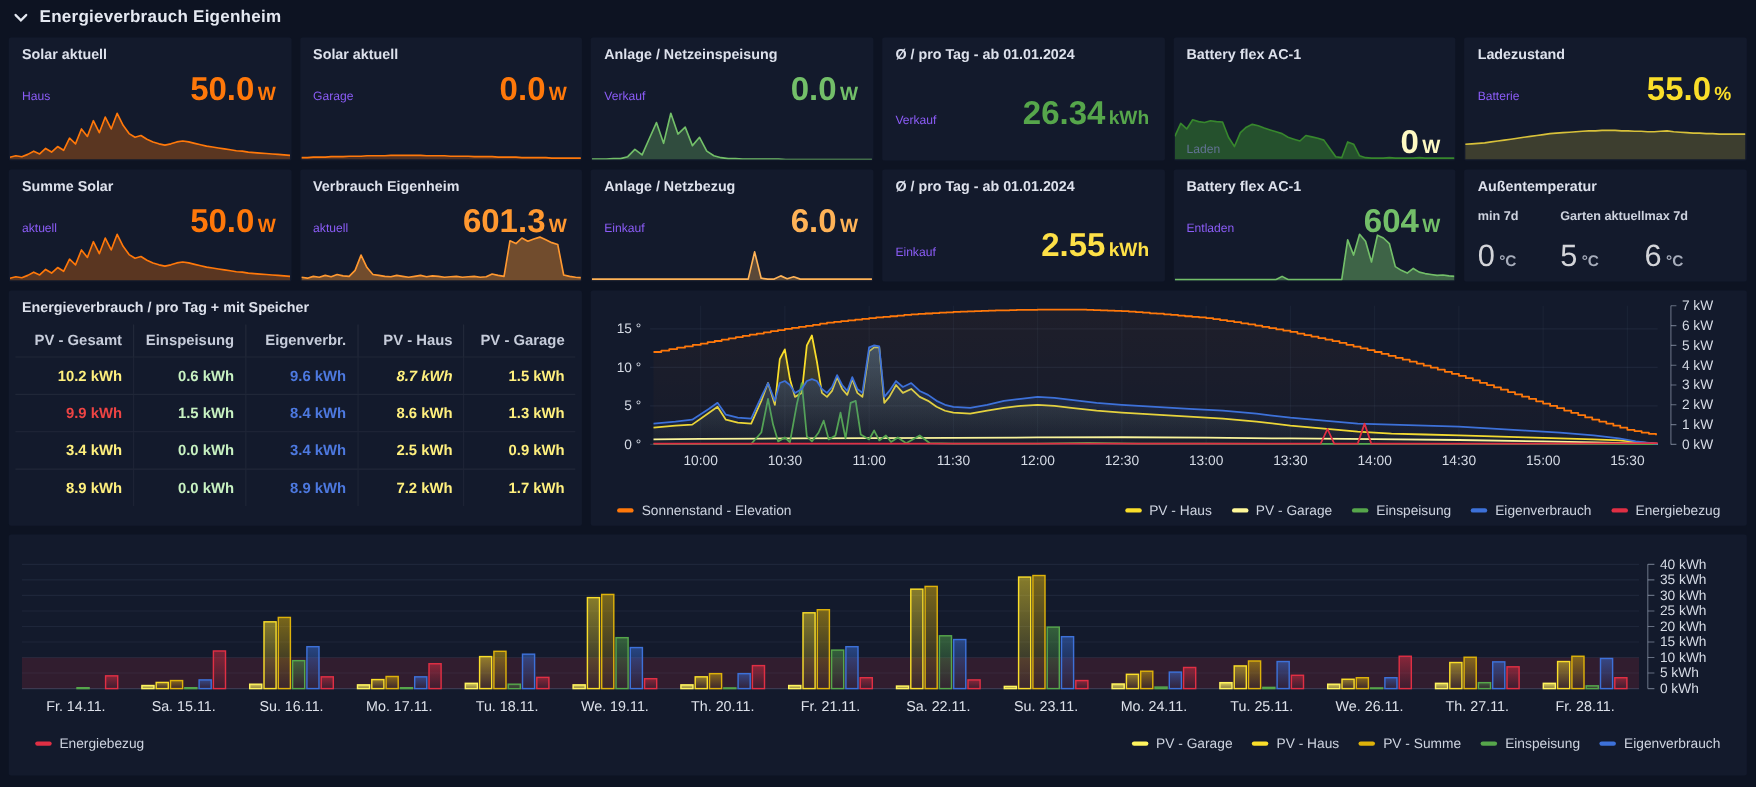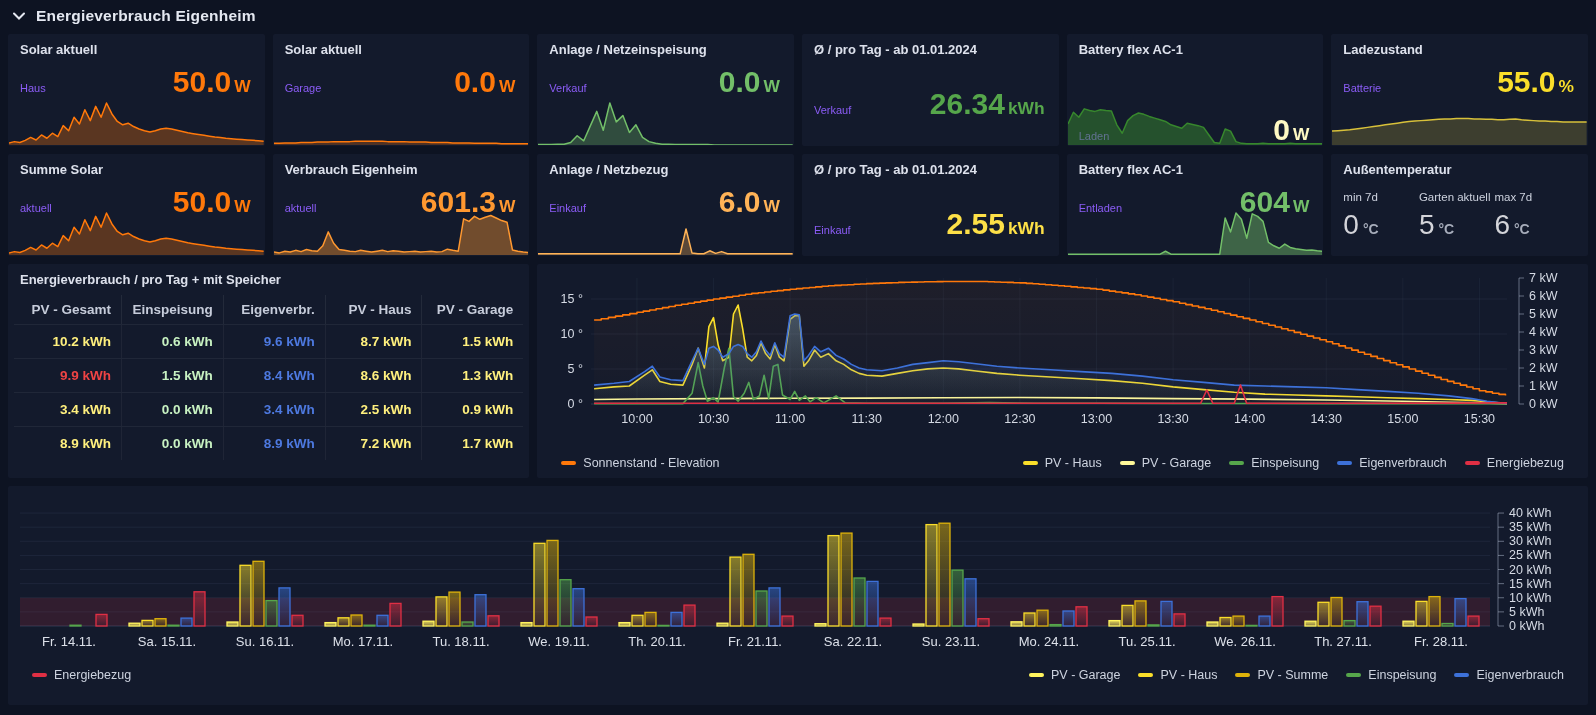--- a/index.html
+++ b/index.html
@@ -12,21 +12,21 @@
           gap:8px; margin:2px 8px 0 8px; }
   .panel { background:#131A2C; border-radius:2px; position:relative; overflow:hidden; }
   .panel-title { font-size:13px; font-weight:600; color:#DDE1EC; padding:8px 12px 0 12px; cursor:pointer; white-space:nowrap; }
   .stat-body { display:flex; justify-content:space-between; align-items:baseline; padding:10px 14px 0 12px; }
   .stat-label { font-size:11px; color:#8b5cf6; }
   .stat-value { font-size:30px; font-weight:600; line-height:1; white-space:nowrap; }
   .stat-value .unit { font-size:0.58em; font-weight:600; margin-left:3px; }
   .no-spark .stat-body { margin-top:22px; }
   .spark { position:absolute; left:1px; right:1px; bottom:1px; height:45px; width:calc(100% - 2px); }
   .temp-row { display:grid; grid-template-columns:1fr 1fr 1fr; padding:14px 18px 0 12px; }
-  .temp-label { font-size:11.5px; font-weight:400; color:#CDD2DE; margin-bottom:8px; white-space:nowrap; }
+  .temp-label { font-size:11.5px; font-weight:700; color:#CDD2DE; margin-bottom:16px; white-space:nowrap; }
   .temp-value { font-size:28px; font-weight:500; color:#D3D4D9; line-height:1; }
   .temp-unit { font-size:14px; color:#A7ADBB; margin-left:4px; font-weight:600; }
   
   .table-panel { padding-bottom:4px; }
   .tbl { margin:8px 6px 0 6px; font-size:13.5px; }
   .tbl-head, .tbl-row { display:grid; grid-template-columns:1.05fr 1fr 1fr 0.95fr 1fr; }
   .tbl-head > div { color:#C6CCDA; font-weight:600; padding:7px 10px 7px 0; text-align:right;
                     border-left:1px solid rgba(255,255,255,0.07); cursor:pointer; }
   .tbl-head > div:first-child { border-left:none; }
   .tbl-row > div { padding:9px 10px 9px 0; text-align:right; font-weight:600;
@@ -204,21 +204,21 @@
         <div>Einspeisung</div>
         <div>Eigenverbr.</div>
         <div>PV - Haus</div>
         <div>PV - Garage</div>
       </div>
       <div id="tbl-body">
           <div class="tbl-row">
             <div style="color: rgb(255, 240, 126);">10.2 kWh</div>
             <div style="color: rgb(200, 242, 194);">0.6 kWh</div>
             <div style="color: rgb(77, 121, 224);">9.6 kWh</div>
-            <div style="color: rgb(255, 240, 126);">8.7 kWh</div>
+            <div style="color: rgb(255, 240, 126); font-style: italic;">8.7 kWh</div>
             <div style="color: rgb(255, 240, 126);">1.5 kWh</div>
           </div>
           <div class="tbl-row">
             <div style="color: #ef4444;">9.9 kWh</div>
             <div style="color: rgb(200, 242, 194);">1.5 kWh</div>
             <div style="color: rgb(77, 121, 224);">8.4 kWh</div>
             <div style="color: rgb(255, 240, 126);">8.6 kWh</div>
             <div style="color: rgb(255, 240, 126);">1.3 kWh</div>
           </div>
           <div class="tbl-row">

